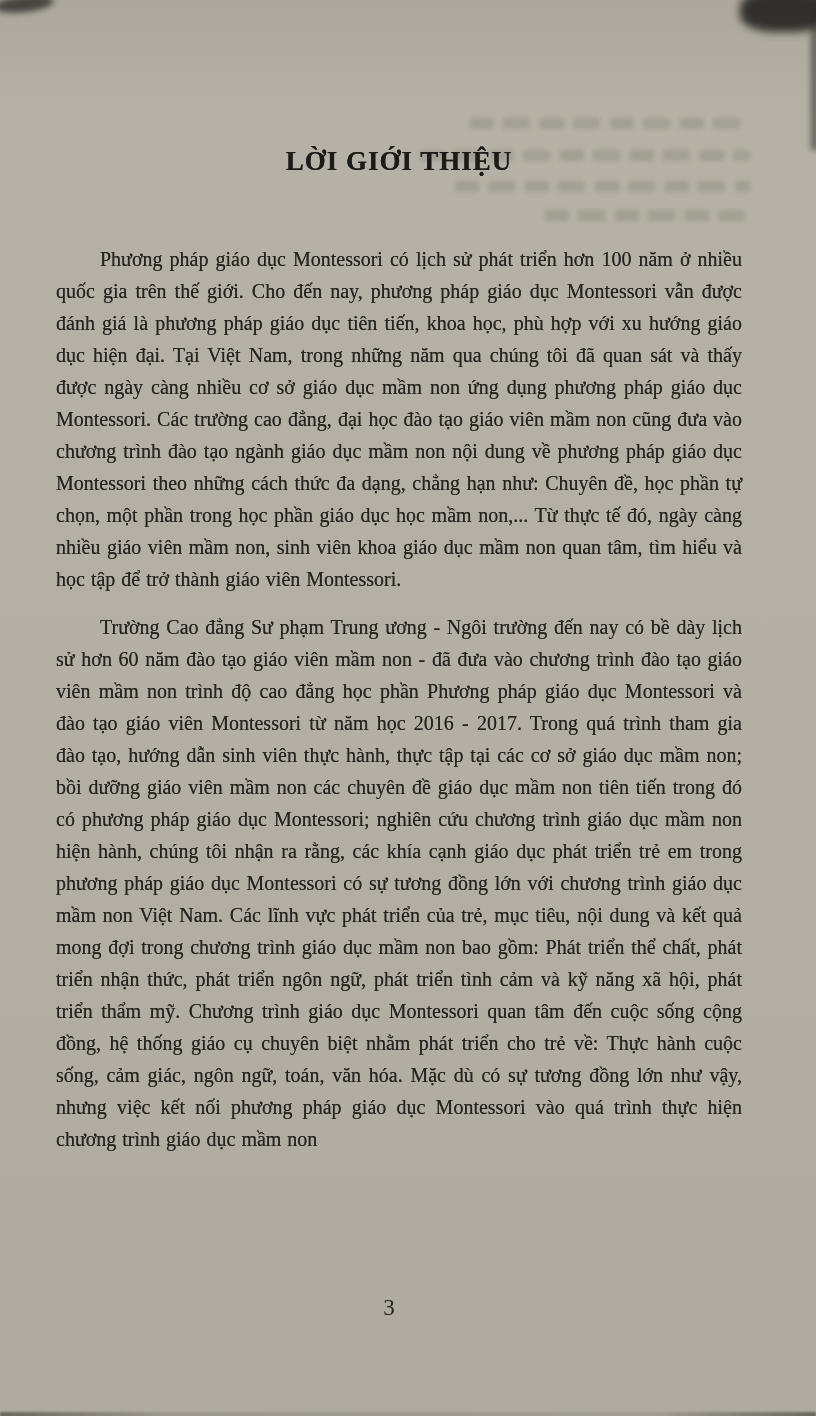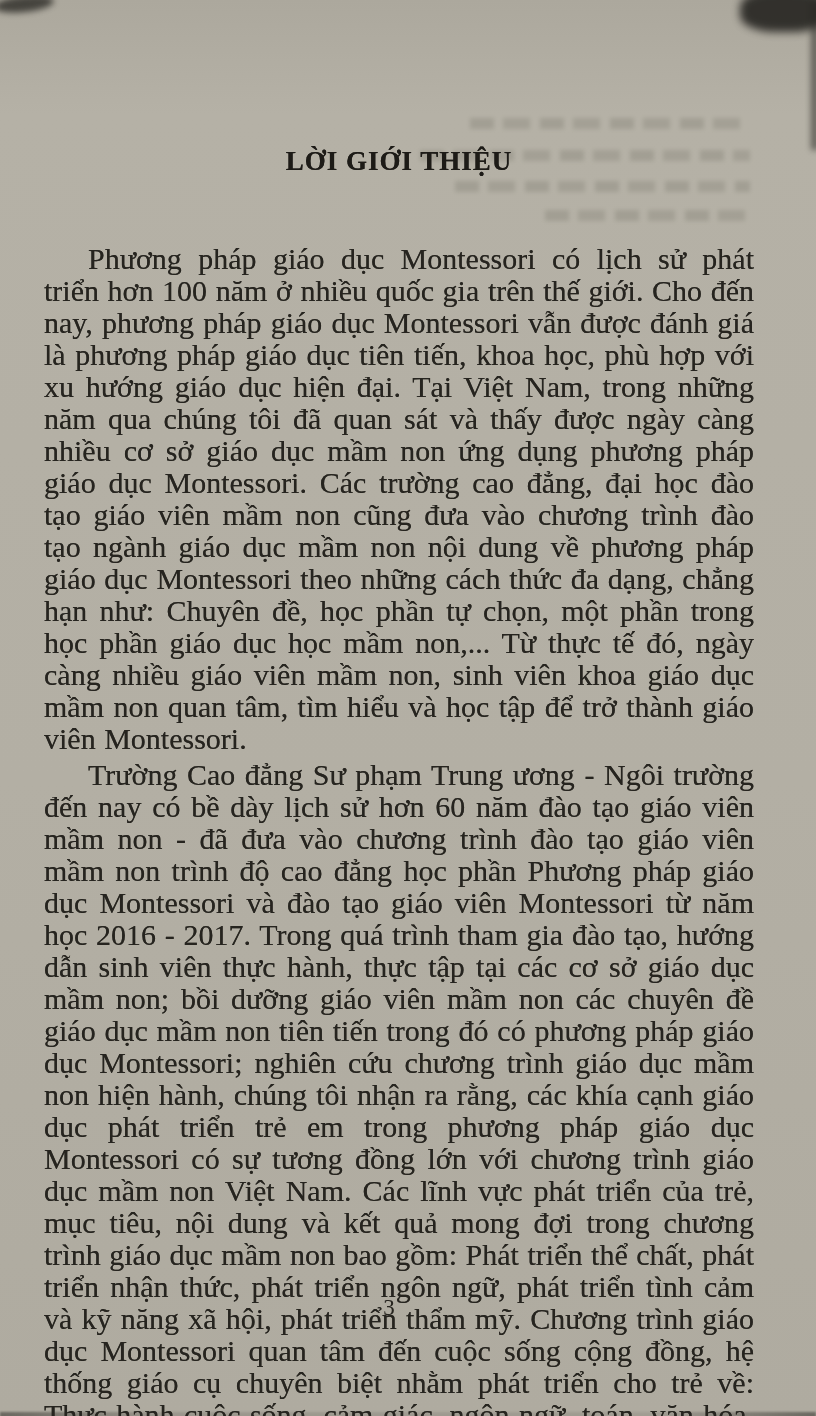--- a/index.html
+++ b/index.html
@@ -64,22 +64,22 @@
   .title {
     margin: 146px 0 66px 0;
     text-align: center;
     font-size: 27px;
     font-weight: bold;
     letter-spacing: 1px;
     color: #1d1b17;
     text-shadow: 0 0 .5px rgba(30,28,24,.9);
   }
   .body-text p {
-    margin: 4px;
-    font-size: 30px;
+    margin: 16px;
+    font-size: 20px;
     line-height: 32px;
     text-align: justify;
     text-indent: 44px;
     color: #26241f;
     text-shadow: 0 0 .4px rgba(38,36,31,.75);
     word-spacing: 1px;
   }
   .page-number {
     position: absolute;
     top: 1295px;

